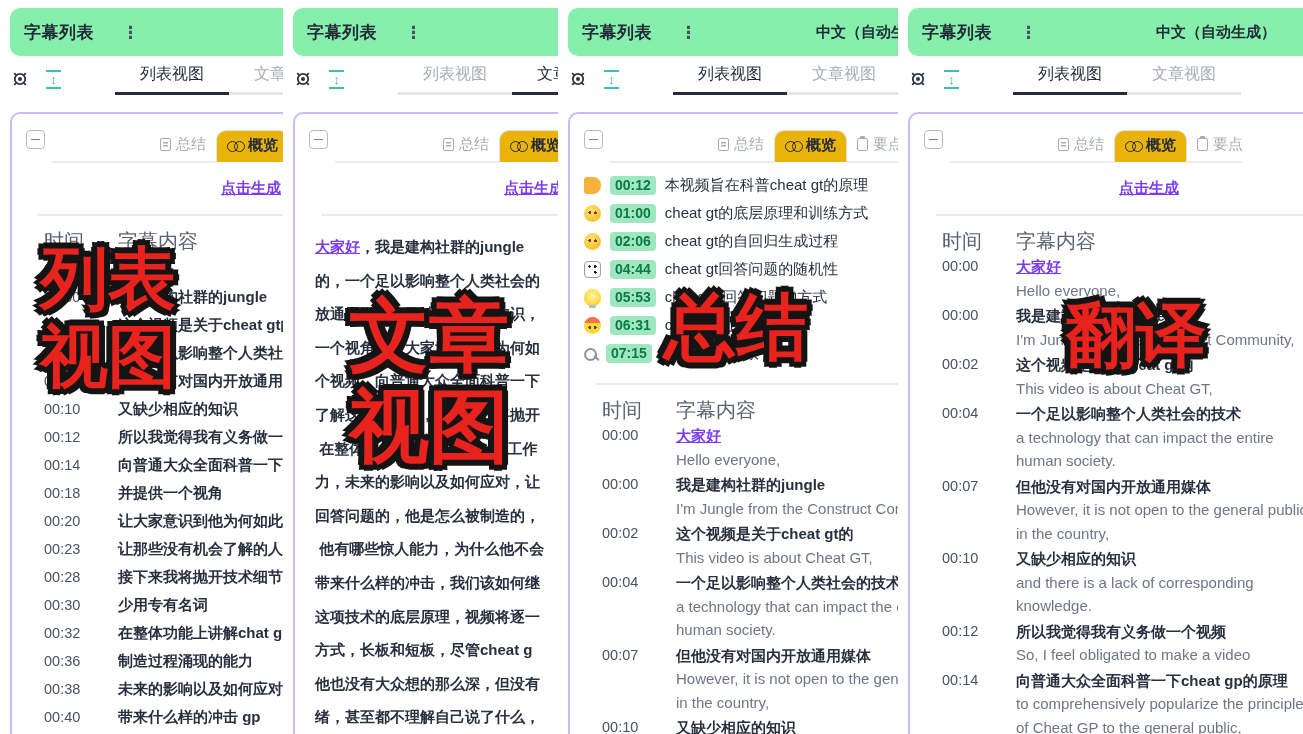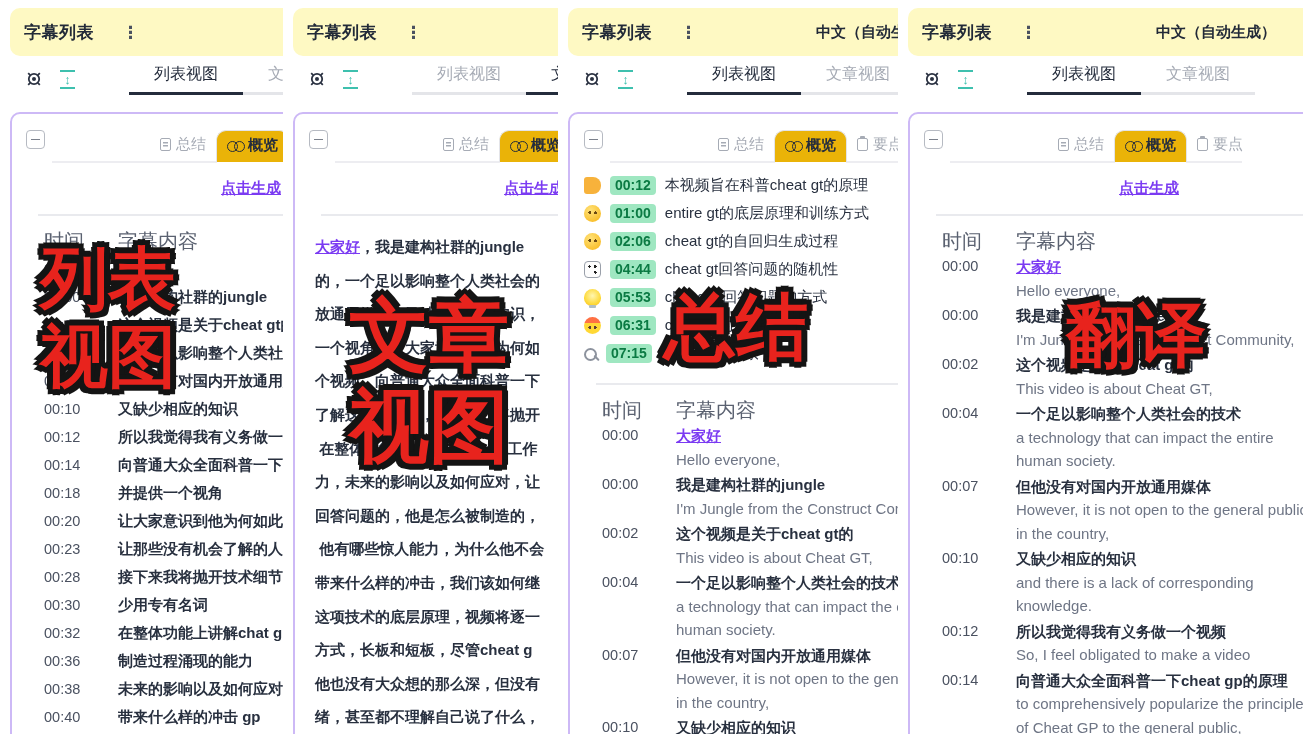--- a/index.html
+++ b/index.html
@@ -6,29 +6,29 @@
   html,body { margin:0; padding:0; }
   body {
     width:1303px; height:734px; overflow:hidden; display:flex;
     background:#fff; font-family:"Liberation Sans","DejaVu Sans",sans-serif;
     color:#28303f;
   }
   .panel { position:relative; height:734px; overflow:hidden; flex:none; background:#fff; }
   .widget { width:440px; }
 
   
-  .titlebar { height:48px; margin:8px 8px 0 10px; background:#fef9c3; border-radius:10px;
+  .titlebar { height:48px; margin:8px 8px 0 10px; background:#86efac; border-radius:10px;
     display:flex; align-items:center; padding:0 14px; }
   .tb-title { font-size:17px; font-weight:700; color:#222a38; letter-spacing:.5px; }
   .kebab { margin-left:28px; color:#4a5160; font-weight:700; font-size:17px; }
   .kebab::before { content:"⋮"; }
   .tb-lang { margin-left:auto; margin-right:40px; font-size:15px; font-weight:600; color:#222a38; white-space:nowrap; }
 
   
-  .tabbar { display:flex; align-items:center; height:46px; padding-left:24px; }
+  .tabbar { display:flex; align-items:center; height:46px; padding-left:10px; }
   .icon-locate { width:20px; height:20px; display:inline-block; }
   .icon-scroll { margin-left:16px; width:15px; color:#3ec0ae; border-top:2px solid #3ec0ae;
     border-bottom:2px solid #3ec0ae; text-align:center; font-size:13px; font-weight:700; line-height:15px; }
   .icon-scroll::before { content:"↕"; }
   .tabs { display:flex; margin-left:54px; }
   .tab { width:114px; text-align:center; font-size:16px; color:#a6abb5;
     padding-bottom:7px; border-bottom:3.5px solid #e4e5e9; white-space:nowrap; cursor:pointer; }
   .tab.active { color:#242c3c; border-bottom-color:#242c3c; font-weight:500; }
 
   
@@ -351,21 +351,21 @@
       </div>
       <div id="p3-summary" class="sumlist">
           <div class="sumrow">
             <span class="emo emo-thumbs-up"></span>
             <span class="badge">00:12</span>
             <span class="sumtext">本视频旨在科普cheat gt的原理</span>
           </div>
           <div class="sumrow">
             <span class="emo emo-thinking-face"></span>
             <span class="badge">01:00</span>
-            <span class="sumtext">entire gt的底层原理和训练方式</span>
+            <span class="sumtext">cheat gt的底层原理和训练方式</span>
           </div>
           <div class="sumrow">
             <span class="emo emo-smirking-face"></span>
             <span class="badge">02:06</span>
             <span class="sumtext">cheat gt的自回归生成过程</span>
           </div>
           <div class="sumrow">
             <span class="emo emo-dice"></span>
             <span class="badge">04:44</span>
             <span class="sumtext">cheat gt回答问题的随机性</span>

